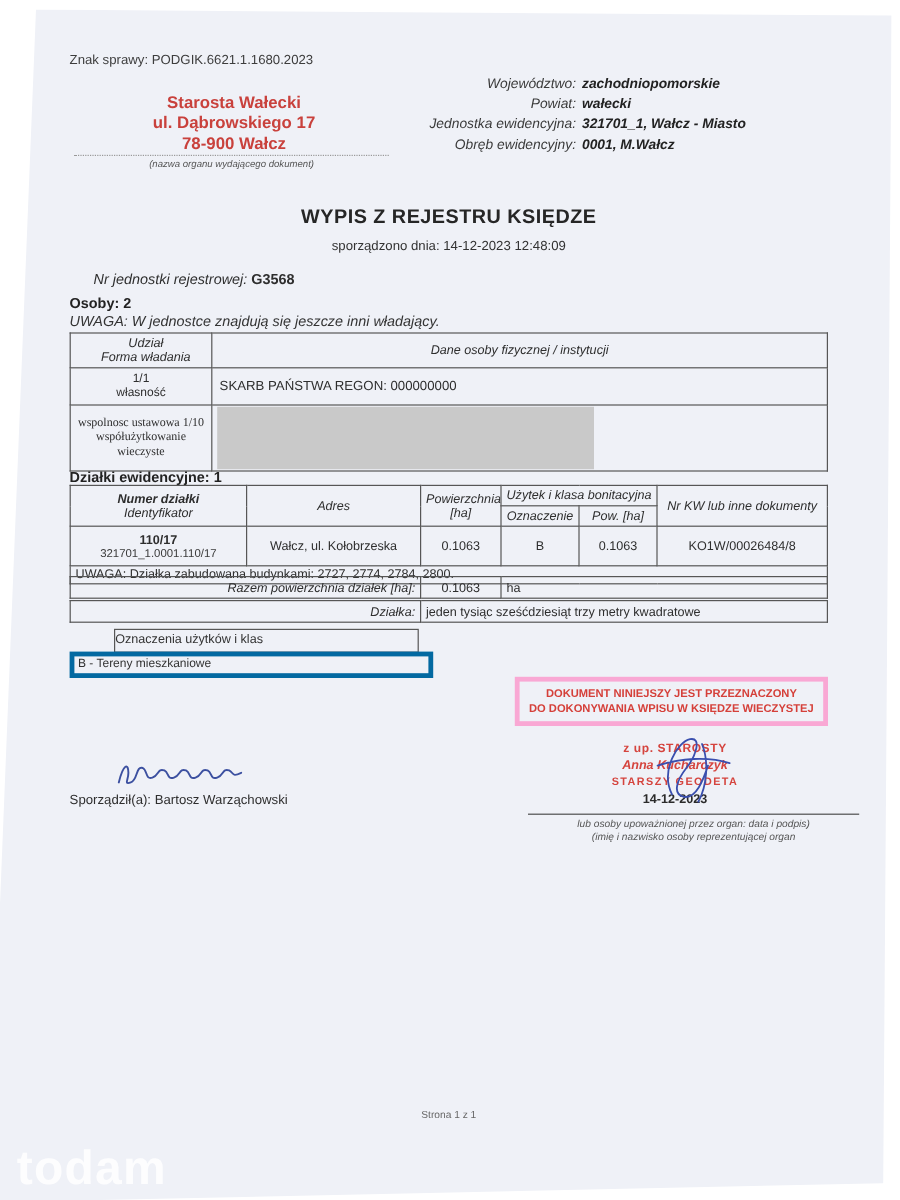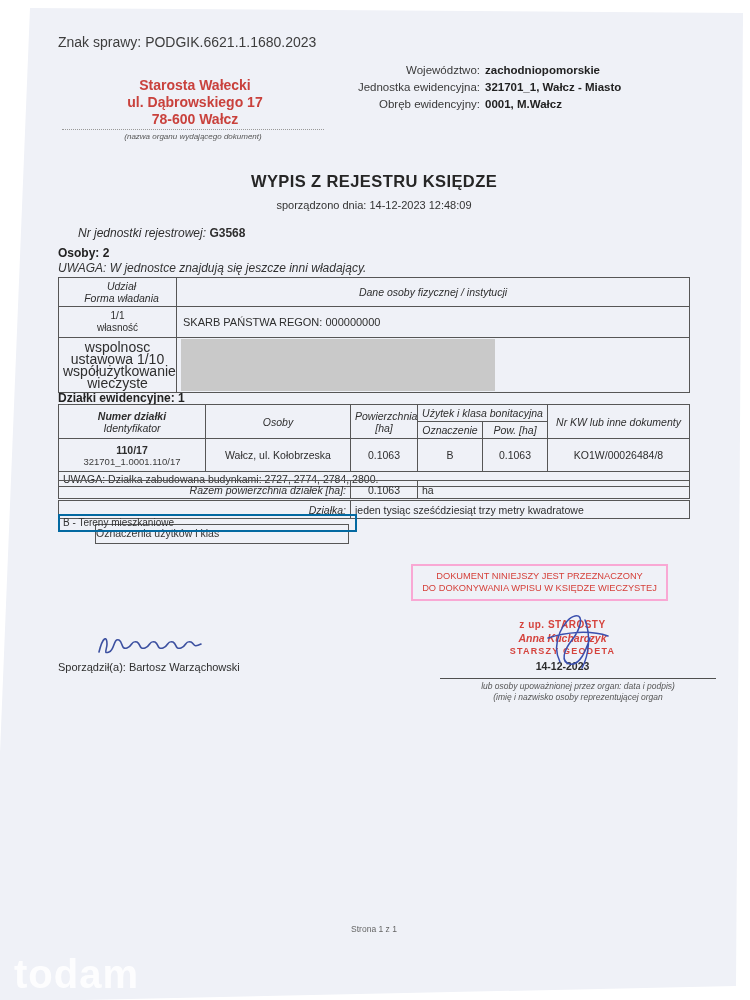--- a/index.html
+++ b/index.html
@@ -5,27 +5,27 @@
   html,body{margin:0;padding:0;background:#fff;}
   .page{position:relative;width:750px;height:1000px;overflow:hidden;background:#ffffff;
         font-family:"Liberation Sans",sans-serif;color:#2e2e2e;}
   .paper{position:absolute;inset:0;background:#eff1f7;
          clip-path:polygon(30px 8px,743px 13px,736px 986px,-10px 1002px);}
   .abs{position:absolute;}
   .it{font-style:italic;margin-left:20px;}
   .b{font-weight:bold;}
   .center{text-align:center;}
   
-  .case{left:58px;top:34px;font-size:14px;color:#3d3d3d;}
+  .case{left:58px;top:44px;font-size:11px;color:#3d3d3d;}
   .issuer{left:70px;top:77px;width:250px;text-align:center;font-size:14px;font-weight:bold;
           color:#c9413c;line-height:17px;}
   .issuer-caption{left:62px;top:129px;width:262px;text-align:center;font-size:8px;color:#555;
           border-top:1px dotted #999;padding-top:2px;font-style:italic;}
   .region{left:330px;top:62px;width:368px;font-size:11.5px;line-height:17px;}
-  .region .row{display:flex;}
+  .region .row{display:flex;font-style:italic;}
   .region .lbl{width:150px;text-align:right;color:#3a3a3a;}
   .region .val{margin-left:5px;font-weight:bold;color:#222;}
   
   .title{left:58px;top:172px;width:632px;text-align:center;font-size:16.5px;font-weight:bold;
          letter-spacing:.4px;color:#262626;}
   .subtitle{left:58px;top:199px;width:632px;text-align:center;font-size:11px;color:#333;}
   .regunit{left:58px;top:226px;font-size:12px;}
   .sec-h{font-size:12px;font-weight:bold;color:#222;}
   .osoby-h{left:58px;top:246px;}
   .osoby-note{left:58px;top:261px;font-size:12px;font-style:italic;color:#333;}
@@ -37,25 +37,25 @@
   td.thick{border-bottom:2px solid #4a4a4a;}
   .cell-sub{font-size:9.5px;color:#3c3c3c;}
   .redact{background:#c9c9c9;width:314px;height:52px;}
   td.nopad{padding:0;}
   .uwaga-cell{font-size:10.5px;color:#333;}
   
   .sum-lbl{text-align:right;font-style:italic;}
   
   .uz-h{left:95px;top:524px;width:252px;height:16px;border:1px solid #565656;
         font-size:10.5px;text-align:left;padding-top:2px;color:#333;}
-  .uz-r{left:58px;top:514px;width:289px;height:12px;border:2px solid #0369a1;
+  .uz-r{left:58px;top:543px;width:289px;height:12px;border:4px solid #0369a1;
         font-size:10px;padding:1px 3px;color:#333;}
   
-  .redbox{left:411px;top:564px;width:253px;height:29px;border:2px solid #f9a8d4;
-          text-align:center;font-size:9.3px;font-weight:normal;color:#d5403a;
+  .redbox{left:429px;top:564px;width:253px;height:29px;border:4px solid #f9a8d4;
+          text-align:center;font-size:9.3px;font-weight:bold;color:#d5403a;
           line-height:12px;padding-top:4px;}
   
   .sig-left-svg{left:95px;top:630px;}
   .sig-left-cap{left:58px;top:661px;font-size:11px;color:#2e2e2e;}
   .stampblock{left:470px;top:619px;width:185px;text-align:center;}
   .stamp1{font-size:10px;font-weight:bold;color:#d5443e;letter-spacing:.5px;}
   .stamp2{font-size:10.5px;font-weight:bold;font-style:italic;color:#d5443e;margin-top:2px;}
   .stamp3{font-size:9px;color:#d5443e;letter-spacing:1.2px;margin-top:2px;font-weight:bold;}
   .stampdate{font-size:10.5px;font-weight:bold;color:#2b2b2b;margin-top:4px;}
   .sig-right-svg{left:528px;top:610px;}
@@ -70,28 +70,32 @@
 <body>
 
 <div class="page">
   <div class="paper"></div>
 
   <div class="abs case">Znak sprawy: PODGIK.6621.1.1680.2023</div>
 
   <div class="abs issuer">
     <div>Starosta Wałecki</div>
     <div>ul. Dąbrowskiego 17</div>
-    <div>78-600 Wałcz</div>
+    <div>78-900 Wałcz</div>
   </div>
   <div class="abs issuer-caption">(nazwa organu wydającego dokument)</div>
 
   <div class="abs region">
     <div class="row">
       <div class="lbl">Województwo:</div>
       <div class="val">zachodniopomorskie</div>
+    </div>
+    <div class="row">
+      <div class="lbl">Powiat:</div>
+      <div class="val">wałecki</div>
     </div>
     <div class="row">
       <div class="lbl">Jednostka ewidencyjna:</div>
       <div class="val">321701_1, Wałcz - Miasto</div>
     </div>
     <div class="row">
       <div class="lbl">Obręb ewidencyjny:</div>
       <div class="val">0001, M.Wałcz</div>
     </div>
   </div>
@@ -121,21 +125,21 @@
       <td class="hdr thick">Dane osoby fizycznej / instytucji</td>
     </tr>
     <tr>
       <td class="hdr thick" style="height:28px;font-style:normal;font-size:10px;">
         <div>1/1</div>
         <div>własność</div>
       </td>
       <td class="thick" style="font-size:11px;padding-left:6px;">SKARB PAŃSTWA REGON: 000000000</td>
     </tr>
     <tr>
-      <td class="hdr" style="height:52px;font-style:normal;font-size:14px;">
+      <td class="hdr" style="height:52px;font-style:normal;font-size:10px;font-family:Liberation Serif, serif;">
         <div>wspolnosc ustawowa 1/10</div>
         <div>współużytkowanie</div>
         <div>wieczyste</div>
       </td>
       <td class="nopad">
         <div class="redact"></div>
       </td>
     </tr>
   </tbody>
     </table>
@@ -150,21 +154,21 @@
       <col style="width:65px">
         <col style="width:65px">
         <col>
     </colgroup>
     <tbody>
         <tr>
       <td class="hdr thick" rowspan="2" style="height:30px;">
         <div class="b">Numer działki</div>
         <div>Identyfikator</div>
       </td>
-      <td class="hdr thick" rowspan="2">Osoby</td>
+      <td class="hdr thick" rowspan="2">Adres</td>
       <td class="hdr thick" rowspan="2">
         <div>Powierzchnia</div>
         <div>[ha]</div>
       </td>
       <td class="hdr" colspan="2" style="height:14px;">Użytek i klasa bonitacyjna</td>
       <td class="hdr thick" rowspan="2">Nr KW lub inne dokumenty</td>
     </tr>
     <tr>
       <td class="hdr thick" style="height:14px;">Oznaczenie</td>
       <td class="hdr thick">Pow. [ha]</td>

